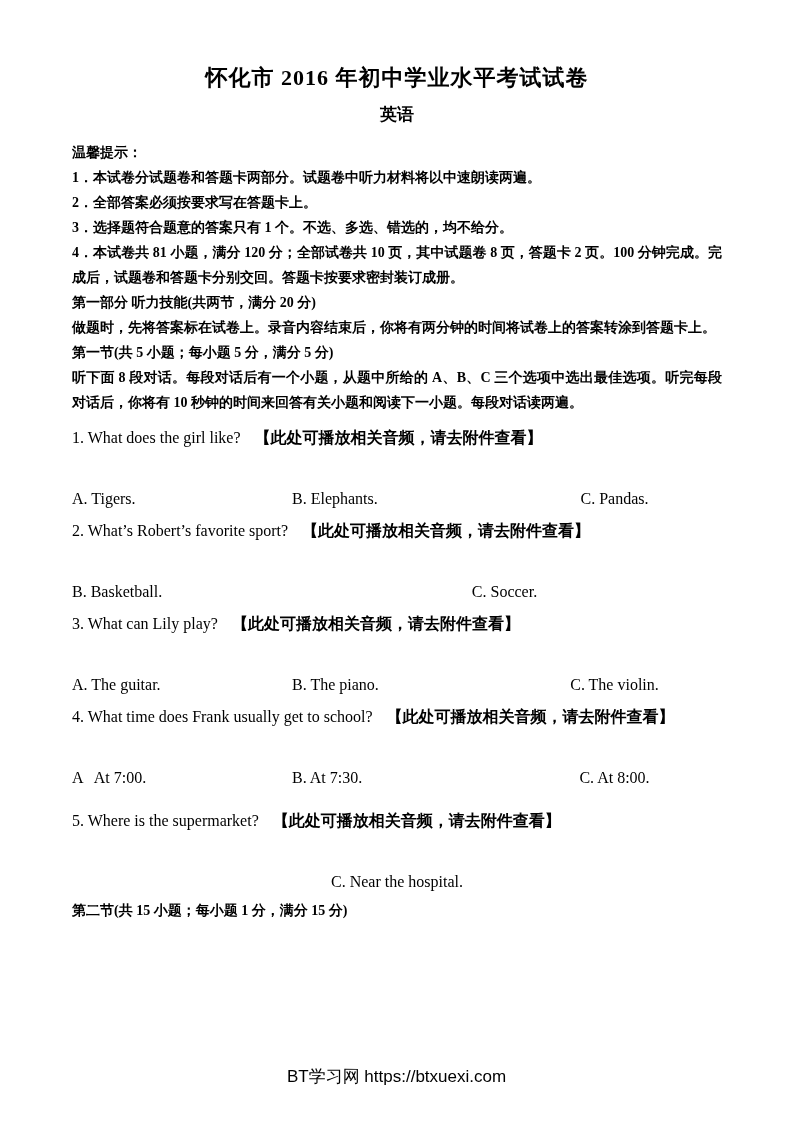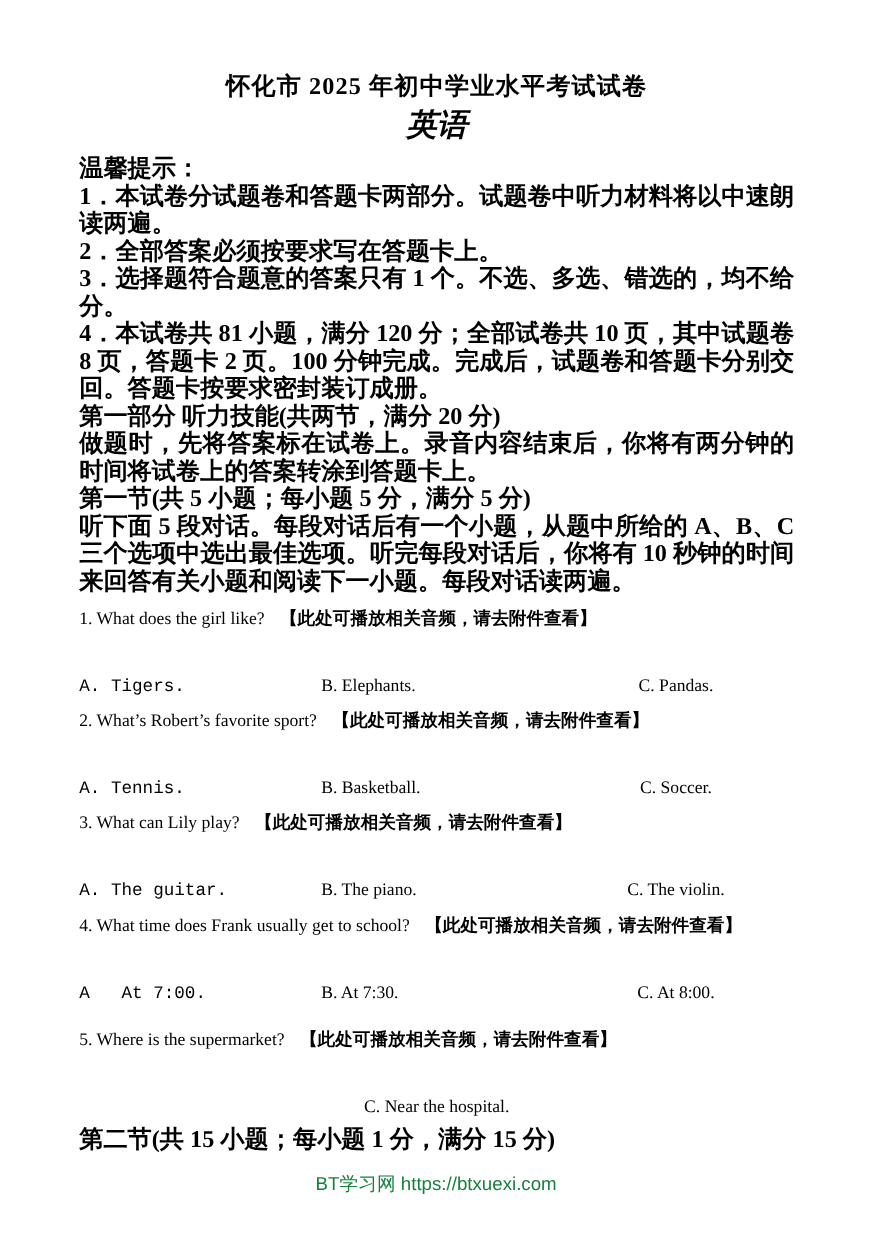--- a/index.html
+++ b/index.html
@@ -25,29 +25,28 @@
   .doc-title {
     margin: 0;
     font-size: 22px;
     line-height: 28px;
     font-weight: bold;
     text-align: center;
     letter-spacing: 1px;
   }
   .doc-subtitle {
     margin: 10px 0 12px 0;
-    font-size: 28px;
+    font-size: 17px;
     line-height: 26px;
     font-weight: bold;
     text-align: center;
-    font-style: italic;
   }
   .bold-cn {
     font-weight: bold;
-    font-size: 22px;
+    font-size: 14px;
     line-height: 25px;
   }
   .justify { text-align: justify; }
   .questions { margin-top: 12px; }
   .question + .question { margin-top: 10px; }
   .question.q-last { margin-top: 21px; }
   .q-line {
     font-size: 16px;
     line-height: 22px;
   }
@@ -56,59 +55,59 @@
     margin-left: 10px;
     text-align: right;
   }
   .q-options {
     display: flex;
     margin-top: 39px;
     font-size: 16px;
     line-height: 22px;
     white-space: pre-wrap;
   }
-  .opt-a { width: 220px; font-family: Liberation Mono, monospace; }
+  .opt-a { width: 220px; }
   .opt-b { width: 215px; }
   .opt-c { flex: 1; text-align: center; }
   .s2 { line-height: 27px; }
   .s2-heading { margin-top: 4px; }
   .footer {
     position: absolute;
     top: 1066px;
     left: 0;
     width: 100%;
     text-align: center;
     font-family: "Liberation Sans", sans-serif;
     font-size: 17px;
     line-height: 22px;
-    color: #15803d;
+    color: #000000;
   }
 </style>
 </head>
 <body>
 
 <div class="page">
   <div class="content">
 
-    <h1 class="doc-title">怀化市 2025 年初中学业水平考试试卷</h1>
+    <h1 class="doc-title">怀化市 2016 年初中学业水平考试试卷</h1>
     <h2 class="doc-subtitle">英语</h2>
 
     <div class="notice">
       <p class="bold-cn">温馨提示：</p>
       <p class="bold-cn justify">1．本试卷分试题卷和答题卡两部分。试题卷中听力材料将以中速朗读两遍。</p>
       <p class="bold-cn justify">2．全部答案必须按要求写在答题卡上。</p>
       <p class="bold-cn justify">3．选择题符合题意的答案只有 1 个。不选、多选、错选的，均不给分。</p>
       <p class="bold-cn justify">4．本试卷共 81 小题，满分 120 分；全部试卷共 10 页，其中试题卷 8 页，答题卡 2 页。100 分钟完成。完成后，试题卷和答题卡分别交回。答题卡按要求密封装订成册。</p>
     </div>
 
     <p class="bold-cn">第一部分  听力技能(共两节，满分 20 分)</p>
     <p class="bold-cn justify">做题时，先将答案标在试卷上。录音内容结束后，你将有两分钟的时间将试卷上的答案转涂到答题卡上。</p>
 
     <p class="bold-cn">第一节(共 5 小题；每小题 5 分，满分 5 分)</p>
-    <p class="bold-cn justify">听下面 5 段对话。每段对话后有一个小题，从题中所给的 A、B、C 三个选项中选出最佳选项。听完每段对话后，你将有 10 秒钟的时间来回答有关小题和阅读下一小题。每段对话读两遍。</p>
+    <p class="bold-cn justify">听下面 8 段对话。每段对话后有一个小题，从题中所给的 A、B、C 三个选项中选出最佳选项。听完每段对话后，你将有 10 秒钟的时间来回答有关小题和阅读下一小题。每段对话读两遍。</p>
 
     <div class="questions">
 
       <div class="question">
         <p class="q-line">
           <span class="q-stem">1. What does the girl like?</span>
           <span class="q-audio">【此处可播放相关音频，请去附件查看】</span>
         </p>
         <p class="q-options">
           <span class="opt opt-a">A. Tigers.</span>
@@ -116,21 +115,20 @@
           <span class="opt opt-c">C. Pandas.</span>
         </p>
       </div>
 
       <div class="question">
         <p class="q-line">
           <span class="q-stem">2. What’s Robert’s favorite sport?</span>
           <span class="q-audio">【此处可播放相关音频，请去附件查看】</span>
         </p>
         <p class="q-options">
-          <span class="opt opt-a">A. Tennis.</span>
           <span class="opt opt-b">B. Basketball.</span>
           <span class="opt opt-c">C. Soccer.</span>
         </p>
       </div>
 
       <div class="question">
         <p class="q-line">
           <span class="q-stem">3. What can Lily play?</span>
           <span class="q-audio">【此处可播放相关音频，请去附件查看】</span>
         </p>

